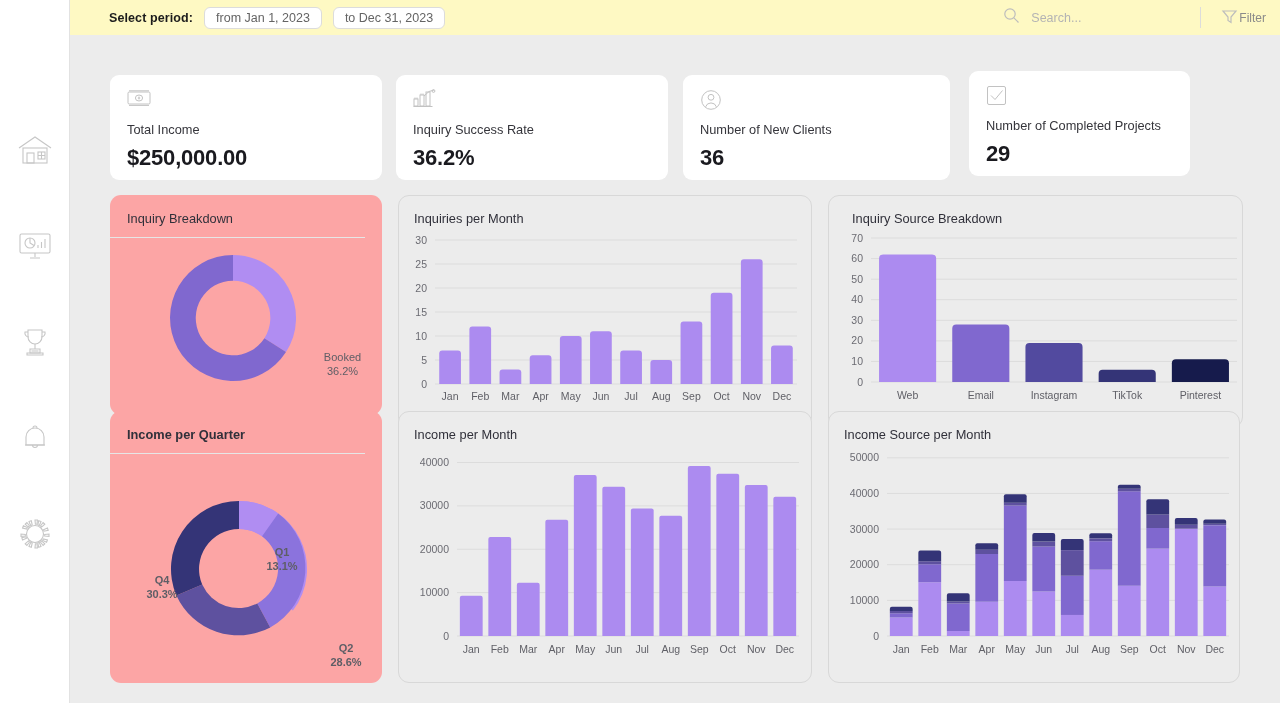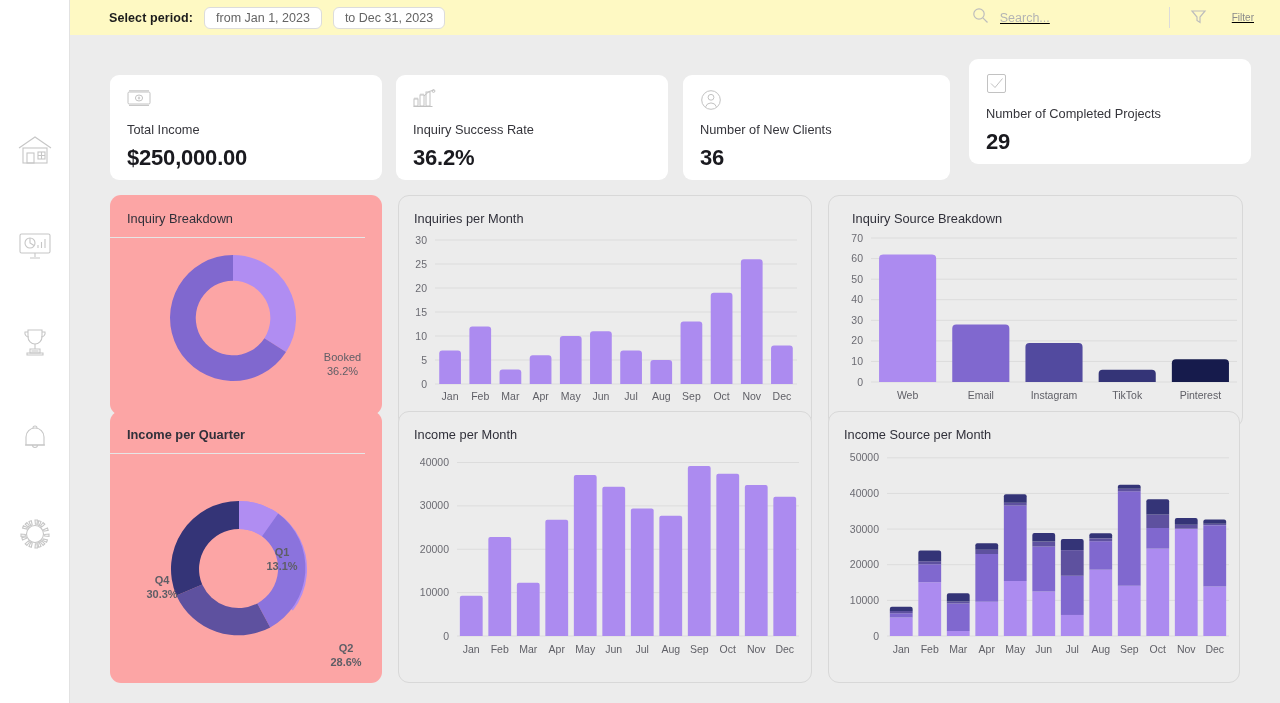--- a/index.html
+++ b/index.html
@@ -29,30 +29,30 @@
   .period-label {
     font-size:12.5px; font-weight:bold; color:#1c1c1c;
     margin-left:39px; letter-spacing:0.1px;
   }
   .date-pill {
     margin-left:11px; height:22px; padding:0 11px;
     border:1px solid #dcdcdc; border-radius:6px; background:#fff;
     display:flex; align-items:center;
     font-size:12.5px; color:#646464; white-space:nowrap; cursor:pointer;
   }
-  .topbar-right { margin-left:auto; display:flex; align-items:center; padding-right:26px;text-decoration:underline; }
+  .topbar-right { margin-left:auto; display:flex; align-items:center; padding-right:14px; }
   .search-wrap { display:flex; align-items:center; gap:11px; }
   .search-input {
     border:none; outline:none; background:transparent;
     font-family:"Liberation Sans", sans-serif;
     font-size:12.5px; color:#8a8a8a; width:165px;
   }
   .search-input::placeholder { color:#b4b4b4; }
   .vdiv { width:1px; height:21px; background:#dcdcdc; margin:0 20px 0 4px; }
-  .filter-btn { display:flex; align-items:center; gap:25px; font-size:10px; color:#8a8a8a; cursor:pointer; }
+  .filter-btn { display:flex; align-items:center; gap:1px; font-size:12px; color:#8a8a8a; cursor:pointer; }
 
   
   .main { position:absolute; left:70px; top:35px; width:1210px; height:668px; background:#ececec; }
 
   
   .kpi {
     position:absolute; height:105px; background:#ffffff;
     border-radius:9px; padding:14px 17px;
   }
   .kpi-icon { height:22px; margin-bottom:11px; }
@@ -209,21 +209,21 @@
         <svg width="22" height="22" viewBox="0 0 22 22" fill="none" stroke="#c2c2c2" stroke-width="1">
           <circle cx="11" cy="11" r="9.3"></circle>
           <circle cx="11" cy="8.3" r="2.9"></circle>
           <path d="M5.6 17.8 a5.7 5.7 0 0 1 10.8 0"></path>
         </svg>
       </div>
       <div class="kpi-title">Number of New Clients</div>
       <div class="kpi-value">36</div>
     </section>
 
-    <section class="kpi" style="left:899px; top:24px; width:282px;">
+    <section class="kpi" style="left:899px; top:36px; width:221px;">
       <div class="kpi-icon">
         <svg width="21" height="21" viewBox="0 0 21 21" fill="none" stroke="#c2c2c2" stroke-width="1">
           <rect x="1.5" y="1.5" width="18" height="18" rx="1.5"></rect>
           <path d="M5 10.5 L9 14.5 L16.5 5.5"></path>
         </svg>
       </div>
       <div class="kpi-title">Number of Completed Projects</div>
       <div class="kpi-value">29</div>
     </section>
 

